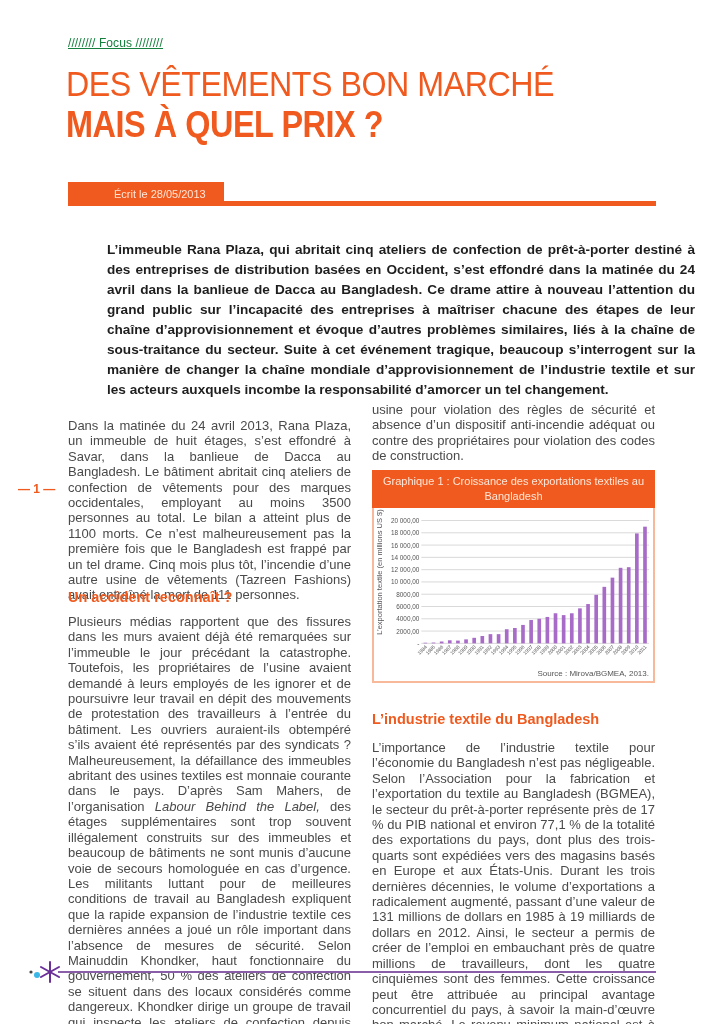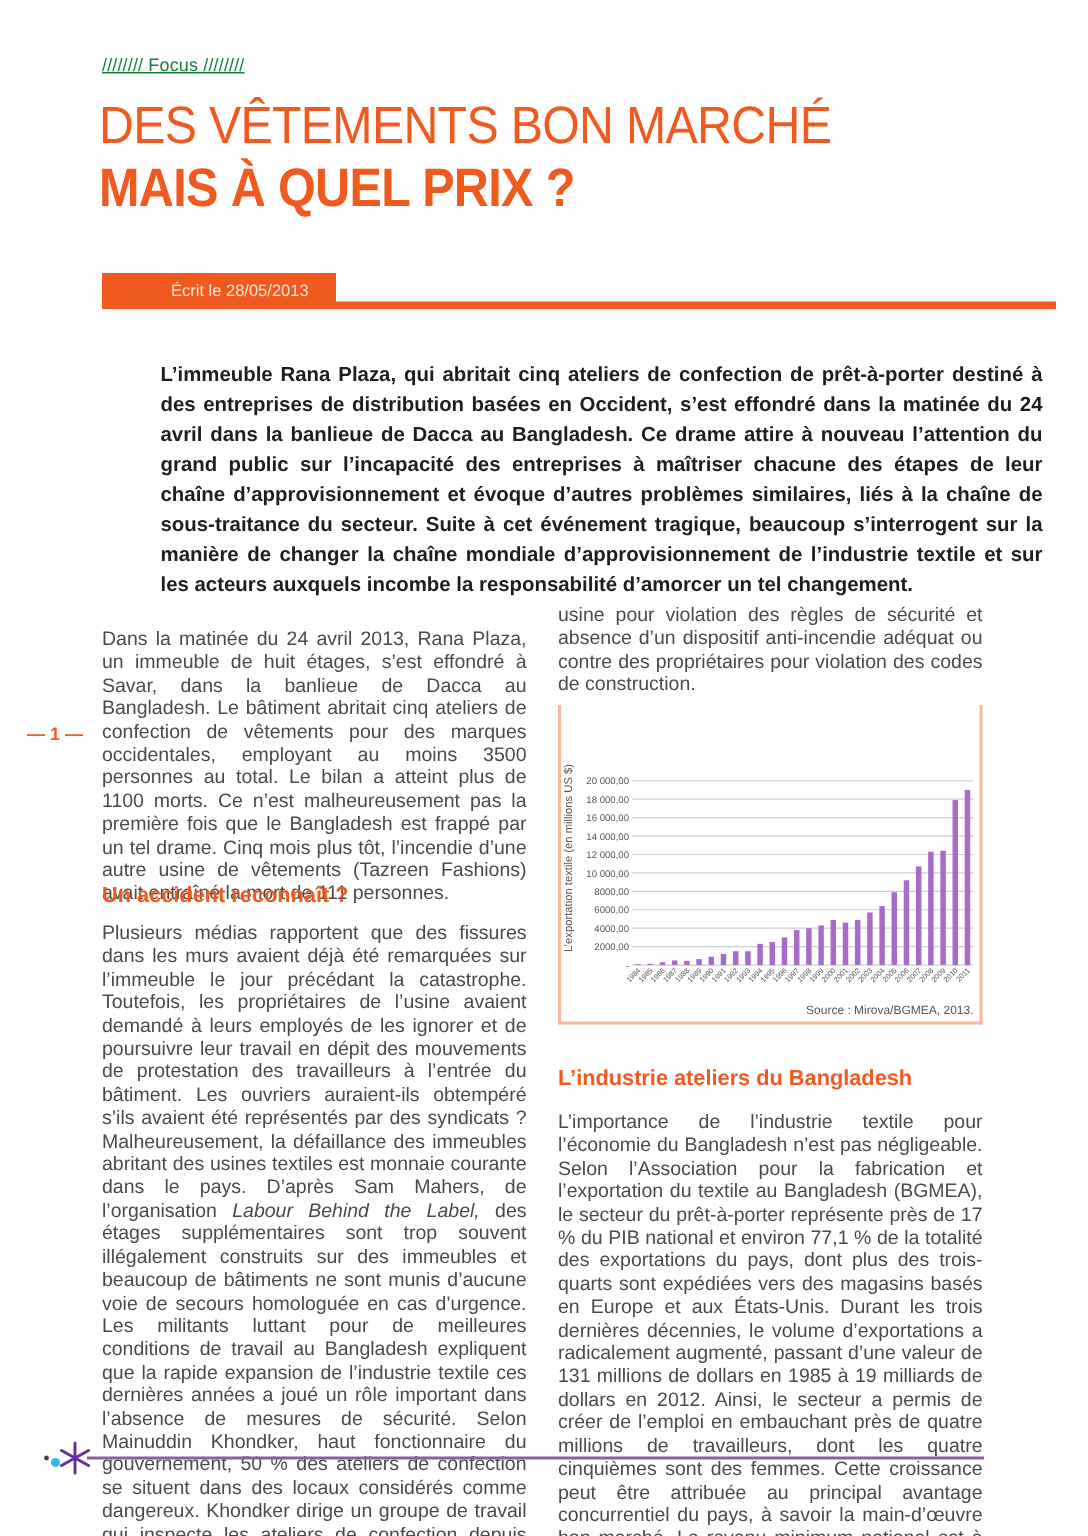--- a/index.html
+++ b/index.html
@@ -13,21 +13,21 @@
     }
     .title-1 {
       position: absolute; left: 66px; top: 64px; font-size: 35px; color: #f05a1e;
       font-weight: 300; letter-spacing: -0.5px; white-space: nowrap; transform: scaleX(0.92); transform-origin: left;
     }
     .title-2 {
       position: absolute; left: 66px; top: 104px; font-size: 36px; color: #f05a1e;
       font-weight: bold; letter-spacing: -0.5px; white-space: nowrap; transform: scaleX(0.9); transform-origin: left;
     }
     .date-bar {
-      position: absolute; left: 68px; top: 182px; width: 588px; height: 24px; padding-left: 48px;
+      position: absolute; left: 68px; top: 182px; width: 588px; height: 24px;
     }
     .date-tab {
       position: absolute; left: 0; top: 0; width: 156px; height: 24px; background: #f05a1e;
       color: #ffe6d8; font-size: 11px; line-height: 24px; padding-left: 46px; box-sizing: border-box;
     }
     .date-line { position: absolute; left: 156px; bottom: 0; right: 0; height: 5px; background: #f05a1e; }
     .lead {
       position: absolute; left: 68px; top: 240px; width: 588px; font-size: 13.6px; line-height: 20px;
       font-weight: bold; color: #1e1e1e; text-align: justify; margin-left: 39px;
     }
@@ -81,20 +81,21 @@
 <div class="page-num">— 1 —</div>
 
 <div class="col col-left-1">Dans la matinée du 24 avril 2013, Rana Plaza, un immeuble de huit étages, s’est effondré à Savar, dans la banlieue de Dacca au Bangladesh. Le bâtiment abritait cinq ateliers de confection de vêtements pour des marques occidentales, employant au moins 3500 personnes au total. Le bilan a atteint plus de 1100 morts. Ce n’est malheureusement pas la première fois que le Bangladesh est frappé par un tel drame. Cinq mois plus tôt, l’incendie d’une autre usine de vêtements (Tazreen Fashions) avait entraîné la mort de 111 personnes.</div>
 
 <div class="h2 h2-left">Un accident reconnaît ?</div>
 <div class="col col-left-2"><span>Plusieurs médias rapportent que des fissures dans les murs avaient déjà été remarquées sur l’immeuble le jour précédant la catastrophe. Toutefois, les propriétaires de l’usine avaient demandé à leurs employés de les ignorer et de poursuivre leur travail en dépit des mouvements de protestation des travailleurs à l’entrée du bâtiment. Les ouvriers auraient-ils obtempéré s’ils avaient été représentés par des syndicats ? Malheureusement, la défaillance des immeubles abritant des usines textiles est monnaie courante dans le pays. D’après Sam Mahers, de l’organisation </span><em>Labour Behind the Label,</em><span> des étages supplémentaires sont trop souvent illégalement construits sur des immeubles et beaucoup de bâtiments ne sont munis d’aucune voie de secours homologuée en cas d’urgence. Les militants luttant pour de meilleures conditions de travail au Bangladesh expliquent que la rapide expansion de l’industrie textile ces dernières années a joué un rôle important dans l’absence de mesures de sécurité. Selon Mainuddin Khondker, haut fonctionnaire du gouvernement, 50 % des ateliers de confection se situent dans des locaux considérés comme dangereux. Khondker dirige un groupe de travail qui inspecte les ateliers de confection depuis l’incendie de l’usine Tazreen Fashions qui a eu lieu en novembre 2012. Malgré l’existence de ce groupe de travail, Khondker reconnaît qu’aucune action n’a jamais été intentée contre une</span></div>
 
 <div class="col col-right-1">usine pour violation des règles de sécurité et absence d’un dispositif anti-incendie adéquat ou contre des propriétaires pour violation des codes de construction.</div>
 
 <div class="chart">
+  <div class="chart-head">Graphique 1 : Croissance des exportations textiles au Bangladesh</div>
   <div class="chart-ylabel">
       <span>L’exportation textile (en millions US $)</span>
     </div>
   <svg class="chart-plot" id="chart-svg" viewBox="0 0 283 213" preserveAspectRatio="none">
       <line x1="48" x2="279" y1="175" y2="175" stroke="#cfcfcf" stroke-width="0.8"></line>
       <text x="46" y="177.5" text-anchor="end" font-size="6.5" fill="#555" font-family="Liberation Sans, sans-serif">-</text>
       <line x1="48" x2="279" y1="162.6" y2="162.6" stroke="#cfcfcf" stroke-width="0.8"></line>
       <text x="46" y="165.1" text-anchor="end" font-size="6.5" fill="#555" font-family="Liberation Sans, sans-serif">2000,00</text>
       <line x1="48" x2="279" y1="150.2" y2="150.2" stroke="#cfcfcf" stroke-width="0.8"></line>
       <text x="46" y="152.7" text-anchor="end" font-size="6.5" fill="#555" font-family="Liberation Sans, sans-serif">4000,00</text>
@@ -167,21 +168,21 @@
       <rect x="256.51875" y="98.12" width="3.7125" height="76.88" fill="#a86cc8"></rect>
       <text x="260.375" y="179" text-anchor="end" font-size="5" fill="#555" font-family="Liberation Sans, sans-serif" transform="rotate(-45 260.375 179)">2009</text>
       <rect x="264.76875" y="64.02" width="3.7125" height="110.98" fill="#a86cc8"></rect>
       <text x="268.625" y="179" text-anchor="end" font-size="5" fill="#555" font-family="Liberation Sans, sans-serif" transform="rotate(-45 268.625 179)">2010</text>
       <rect x="273.01875" y="57.2" width="3.7125" height="117.8" fill="#a86cc8"></rect>
       <text x="276.875" y="179" text-anchor="end" font-size="5" fill="#555" font-family="Liberation Sans, sans-serif" transform="rotate(-45 276.875 179)">2011</text>
     </svg>
   <div class="chart-source">Source : Mirova/BGMEA, 2013.</div>
 </div>
 
-<div class="h2 h2-right">L’industrie ateliers du Bangladesh</div>
+<div class="h2 h2-right">L’industrie textile du Bangladesh</div>
 <div class="col col-right-2">L’importance de l’industrie textile pour l’économie du Bangladesh n’est pas négligeable. Selon l’Association pour la fabrication et l’exportation du textile au Bangladesh (BGMEA), le secteur du prêt-à-porter représente près de 17 % du PIB national et environ 77,1 % de la totalité des exportations du pays, dont plus des trois-quarts sont expédiées vers des magasins basés en Europe et aux États-Unis. Durant les trois dernières décennies, le volume d’exportations a radicalement augmenté, passant d’une valeur de 131 millions de dollars en 1985 à 19 milliards de dollars en 2012. Ainsi, le secteur a permis de créer de l’emploi en embauchant près de quatre millions de travailleurs, dont les quatre cinquièmes sont des femmes. Cette croissance peut être attribuée au principal avantage concurrentiel du pays, à savoir la main-d’œuvre bon marché. Le revenu minimum national est à l’heure actuelle</div>
 
 <svg class="footer-logo" viewBox="0 0 32 24">
   <circle cx="3" cy="12" r="1.6" fill="#444"></circle>
   <circle cx="9" cy="15" r="3" fill="#3ab7e6"></circle>
   <g stroke="#6a2f98" stroke-width="2" stroke-linecap="round">
     <line x1="22" y1="2" x2="22" y2="22"></line>
     <line x1="13" y1="7" x2="31" y2="17"></line>
     <line x1="13" y1="17" x2="31" y2="7"></line>
   </g>

